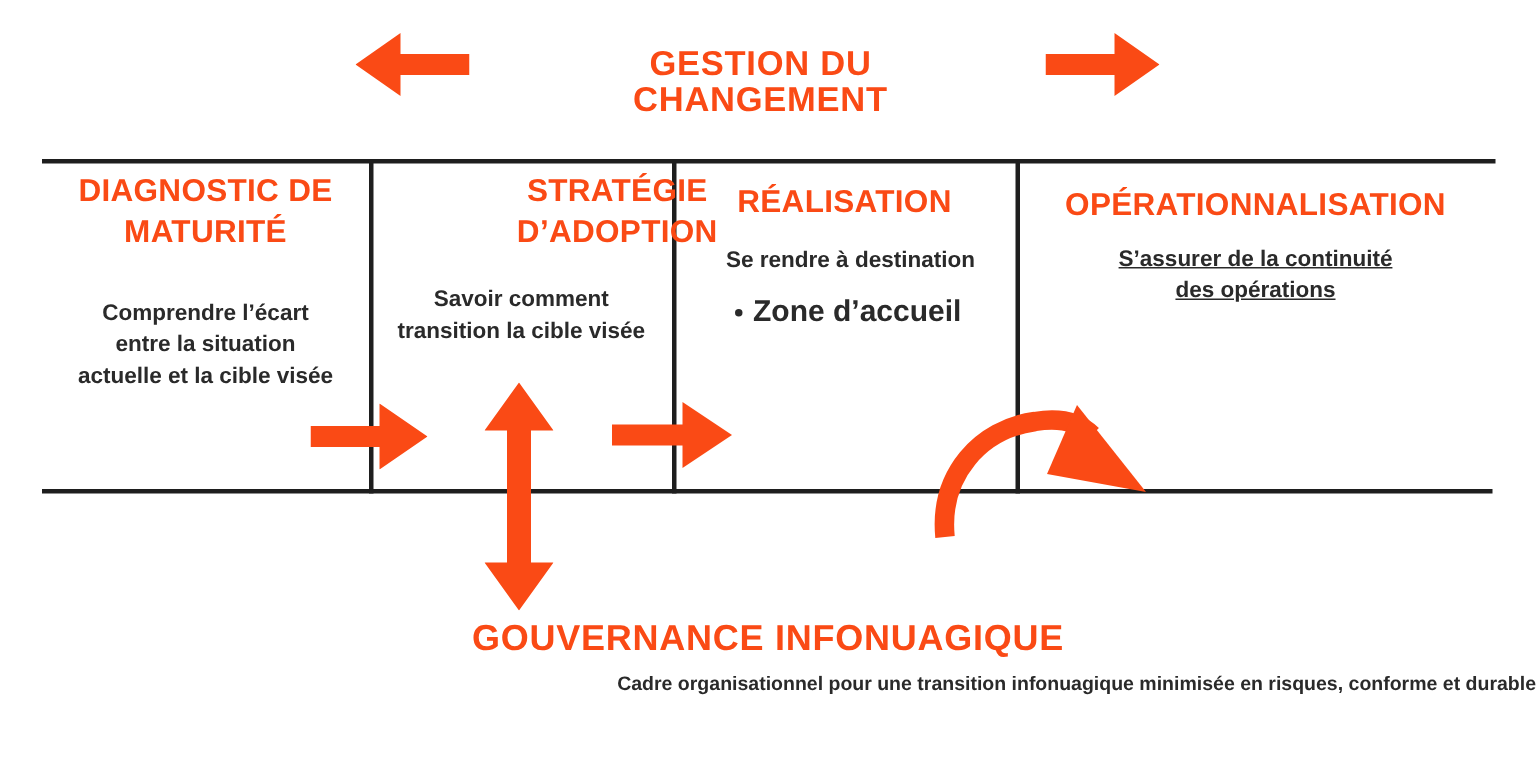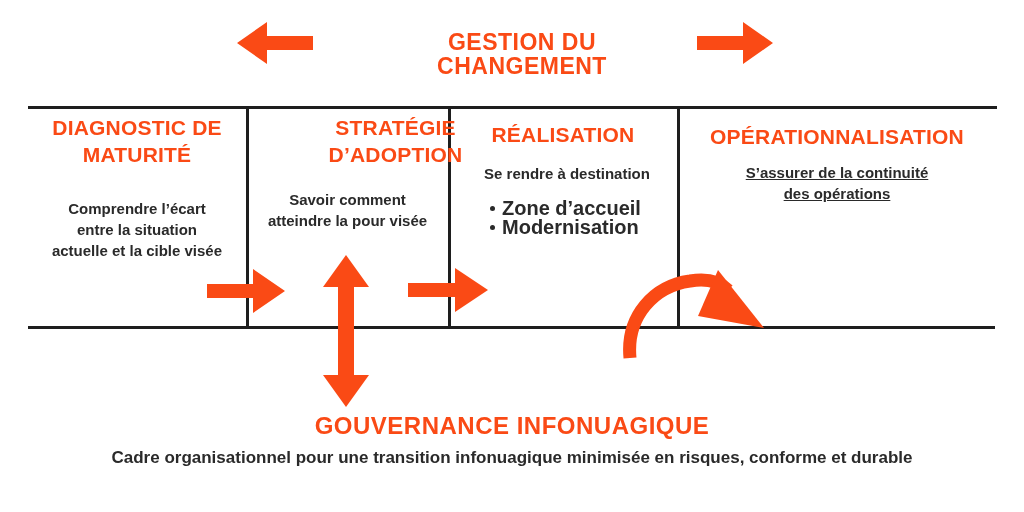--- a/index.html
+++ b/index.html
@@ -15,33 +15,33 @@
   .preline{white-space:pre-line;}
   .line{background:#1E1E1E;position:absolute;}
   .top-title{font-size:23px;letter-spacing:.5px;line-height:24px;}
   .top-sub{font-size:15px;}
   .phase-title{font-size:21px;line-height:27px;letter-spacing:.2px;}
   .phase-sub{font-size:15px;line-height:21px;}
   .bullets{display:flex;flex-direction:column;gap:0;}
   .bullet-row{display:flex;align-items:flex-start;font-size:20px;line-height:19px;color:#2A2A2A;}
   .bullet-dot{width:5px;height:5px;border-radius:50%;background:#2A2A2A;margin:7px 7px 0 0;flex:0 0 auto;}
   .bottom-title{font-size:24px;letter-spacing:.5px;}
-  .bottom-sub{font-size:17px;}
+  .bottom-sub{font-size:13px;text-align:right;}
   svg{display:block;}
 </style>
 </head>
 <body>
 
 <div class="canvas">
 
   <svg class="abs" style="left:237px;top:22px;" width="76" height="42" viewBox="0 0 76 42">
     <polygon points="76,14 30,14 30,0 0,21 30,42 30,28 76,28" fill="#FA4A15"></polygon>
   </svg>
 
-  <div class="abs accent center top-title" style="left:362px;top:30px;width:320px;">GESTION DU CHANGEMENT</div>
+  <div class="abs accent center top-title" style="left:347px;top:30px;width:320px;">GESTION DU CHANGEMENT</div>
 
 
   <svg class="abs" style="left:697px;top:22px;" width="76" height="42" viewBox="0 0 76 42">
     <polygon points="0,14 46,14 46,0 76,21 46,42 46,28 0,28" fill="#FA4A15"></polygon>
   </svg>
 
   <div class="line" style="left:28px;top:106px;width:969px;height:3px;"></div>
   <div class="line" style="left:28px;top:326px;width:967px;height:3px;"></div>
   <div class="line" style="left:246px;top:106px;width:3px;height:223px;"></div>
   <div class="line" style="left:448px;top:106px;width:3px;height:223px;"></div>
@@ -49,37 +49,33 @@
 
   <div class="abs" style="left:28px;top:106px;width:218px;">
     <div class="abs accent center phase-title preline" style="left:0;top:8px;width:218px;">DIAGNOSTIC DE
 MATURITÉ</div>
     <div class="abs dark center phase-sub preline" style="left:0;top:92px;width:218px;">Comprendre l’écart
 entre la situation
 actuelle et la cible visée</div>
   </div>
 
   <div class="abs" style="left:246px;top:106px;width:203px;">
-    <div class="abs accent center phase-title preline" style="left:0;top:8px;width:203px;padding-left:48px;">STRATÉGIE
+    <div class="abs accent center phase-title preline" style="left:16px;top:8px;width:203px;padding-left:48px;">STRATÉGIE
 D’ADOPTION</div>
     <div class="abs dark center phase-sub preline" style="left:0;top:83px;width:203px;">Savoir comment
-atteindre la pour visée</div>
+transition la cible visée</div>
   </div>
 
   <div class="abs" style="left:448px;top:106px;width:230px;">
     <div class="abs accent center phase-title" style="left:0;top:15px;width:230px;">RÉALISATION</div>
     <div class="abs dark center phase-sub" style="left:4px;top:57px;width:230px;">Se rendre à destination</div>
     <div class="abs bullets" style="left:42px;top:93px;width:180px;">
       <div class="bullet-row">
         <span class="bullet-dot"></span>
         <span>Zone d’accueil</span>
-      </div>
-      <div class="bullet-row">
-        <span class="bullet-dot"></span>
-        <span>Modernisation</span>
       </div>
     </div>
   </div>
 
   <div class="abs" style="left:677px;top:106px;width:320px;">
     <div class="abs accent center phase-title" style="left:0;top:17px;width:320px;">OPÉRATIONNALISATION</div>
     <div class="abs dark center phase-sub preline" style="left:0;top:56px;width:320px;text-decoration:underline;">S’assurer de la continuité
 des opérations</div>
   </div>
 

